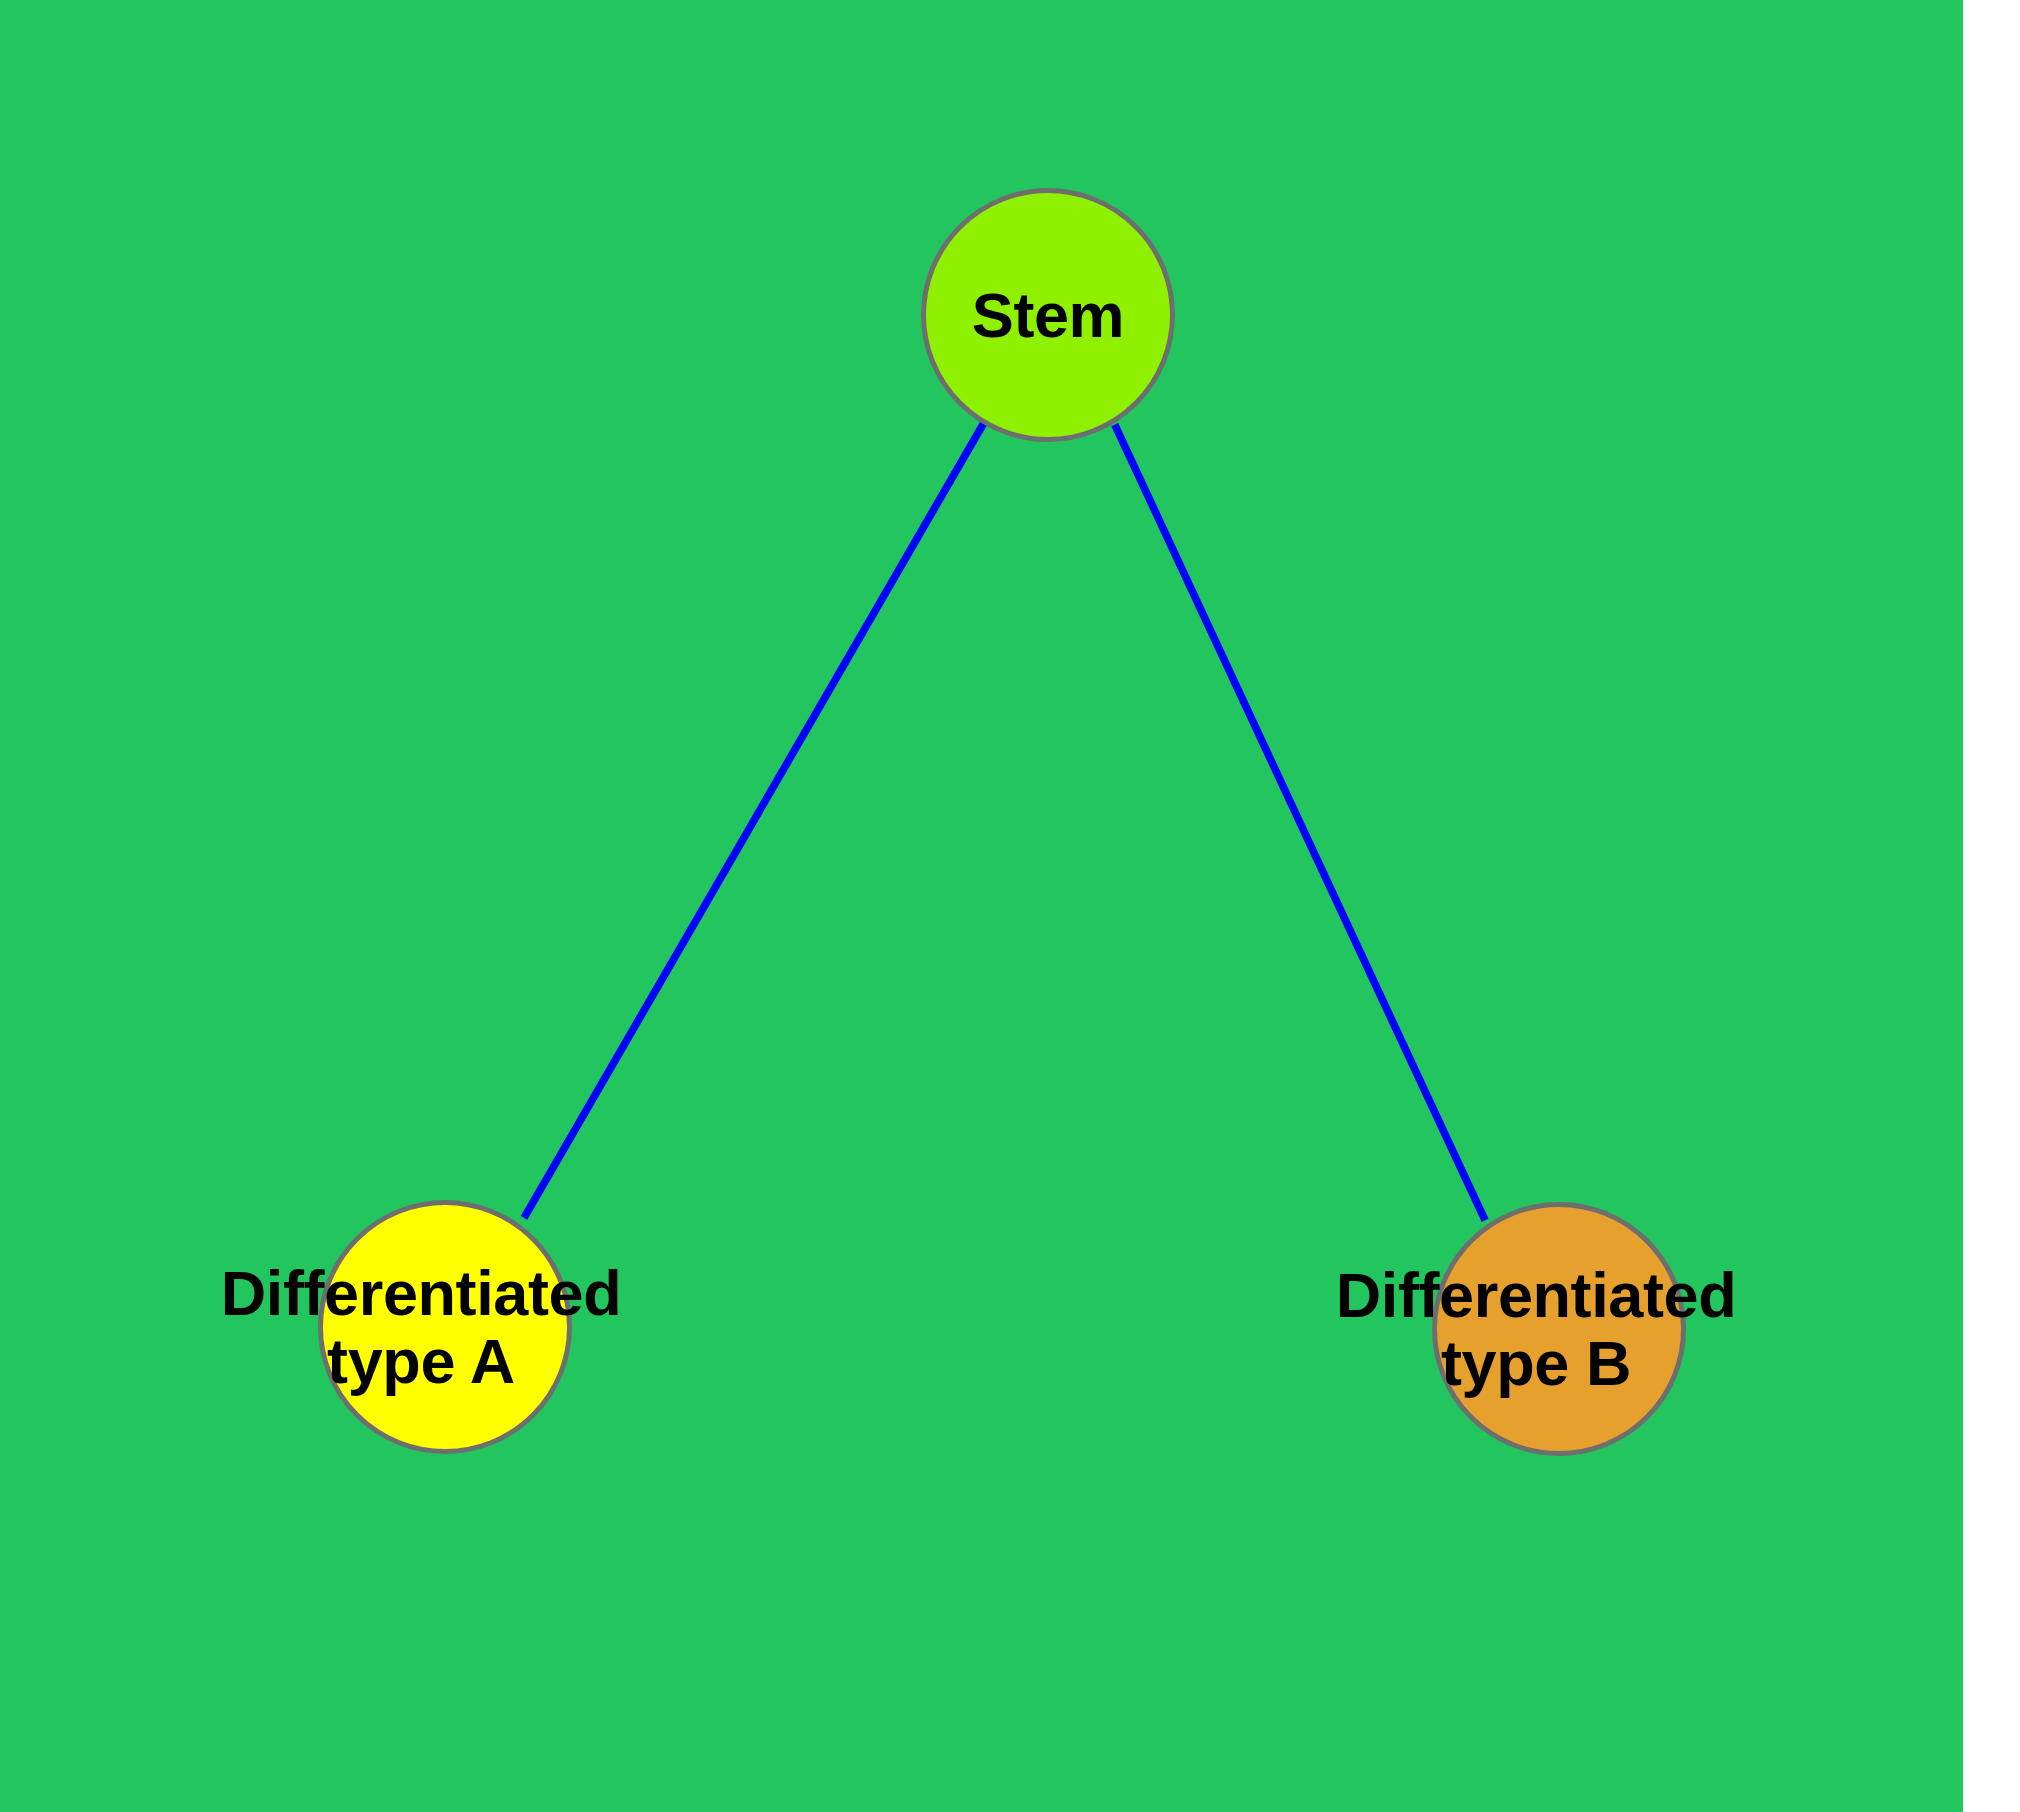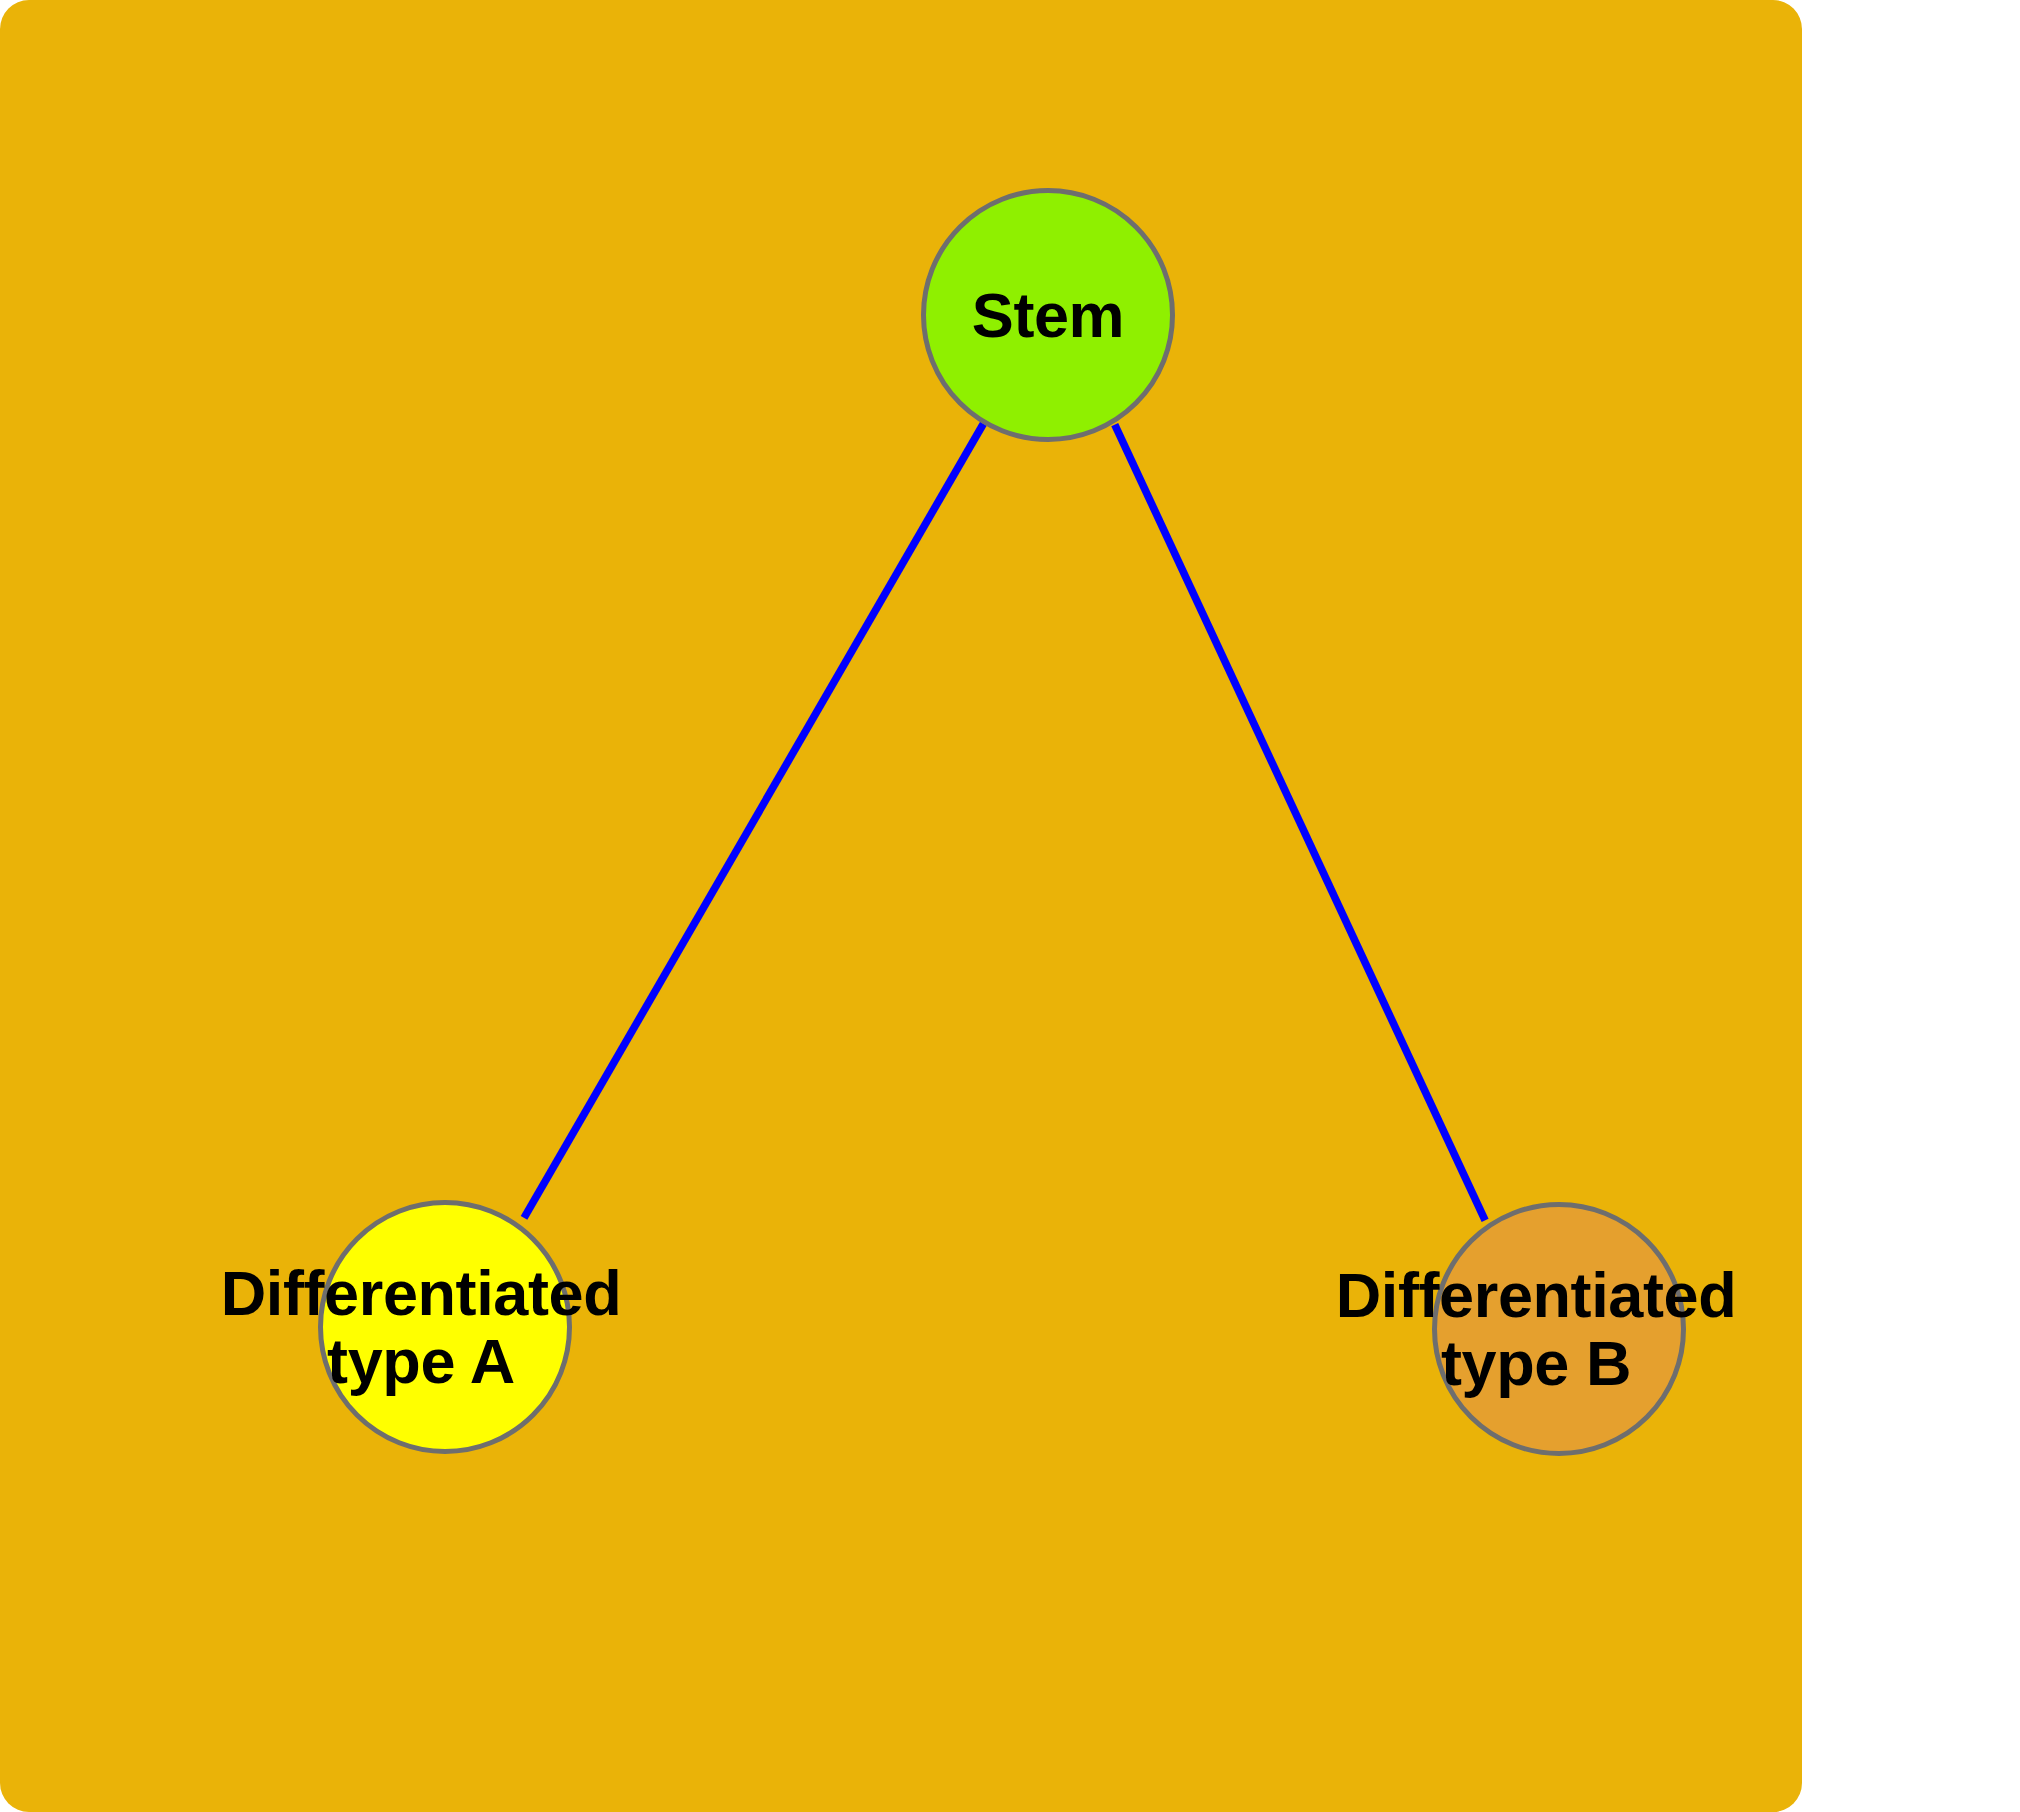--- a/index.html
+++ b/index.html
@@ -41,21 +41,21 @@
     line-height: 1.08;
     text-align: center;
     white-space: pre;
     letter-spacing: -0.4px;
     transform: translate(-50%, -50%);
   }
 </style>
 </head>
 <body>
 
-<div id="graph-canvas" style="width: 1802px; height: 1812px; background: #eab308; border-radius: 29px;">
+<div id="graph-canvas" style="width: 1963px; height: 1812px; background: #22c55e;">
 
   <svg id="edge-layer" viewBox="0 0 2384 2138" style="width: 2021px; height: 1812px;">
     <line x1="1160" y1="500" x2="618" y2="1437" stroke="#0000ff" stroke-width="9" stroke-linecap="butt"></line>
     <line x1="1315" y1="501" x2="1752" y2="1440" stroke="#0000ff" stroke-width="9" stroke-linecap="butt"></line>
   </svg>
 
   <div class="graph-node" style="left: 921px; top: 188px; width: 254px; height: 254px; background: rgb(143, 240, 0); border-color: rgb(110, 110, 110); border-width: 5.1px;"></div>
   <div class="graph-node" style="left: 318px; top: 1200px; width: 254px; height: 254px; background: rgb(255, 255, 0); border-color: rgb(110, 110, 110); border-width: 5.1px;"></div>
   <div class="graph-node" style="left: 1432px; top: 1202px; width: 254px; height: 254px; background: rgb(229, 160, 46); border-color: rgb(110, 110, 110); border-width: 5.1px;"></div>
 

